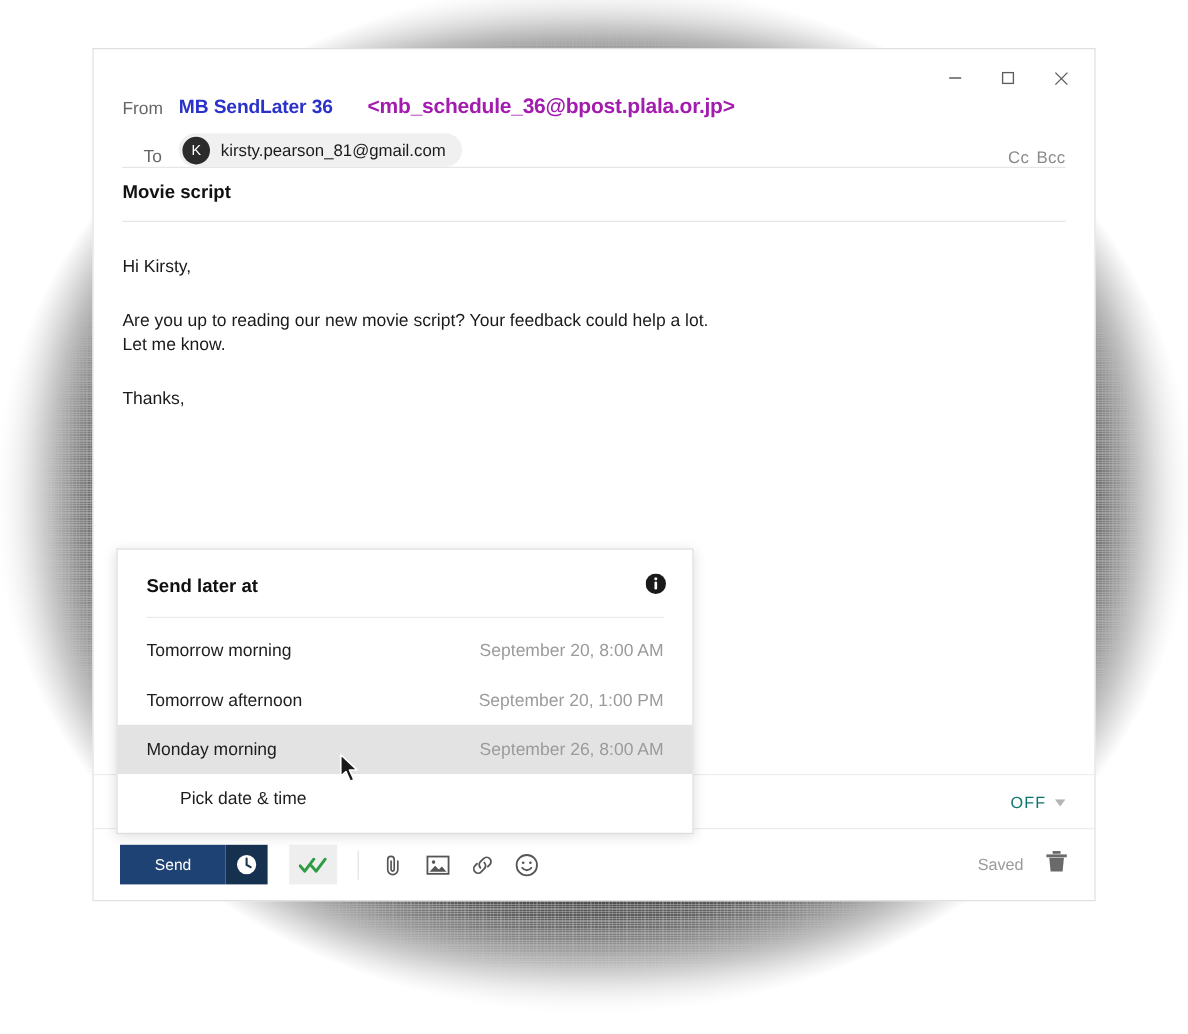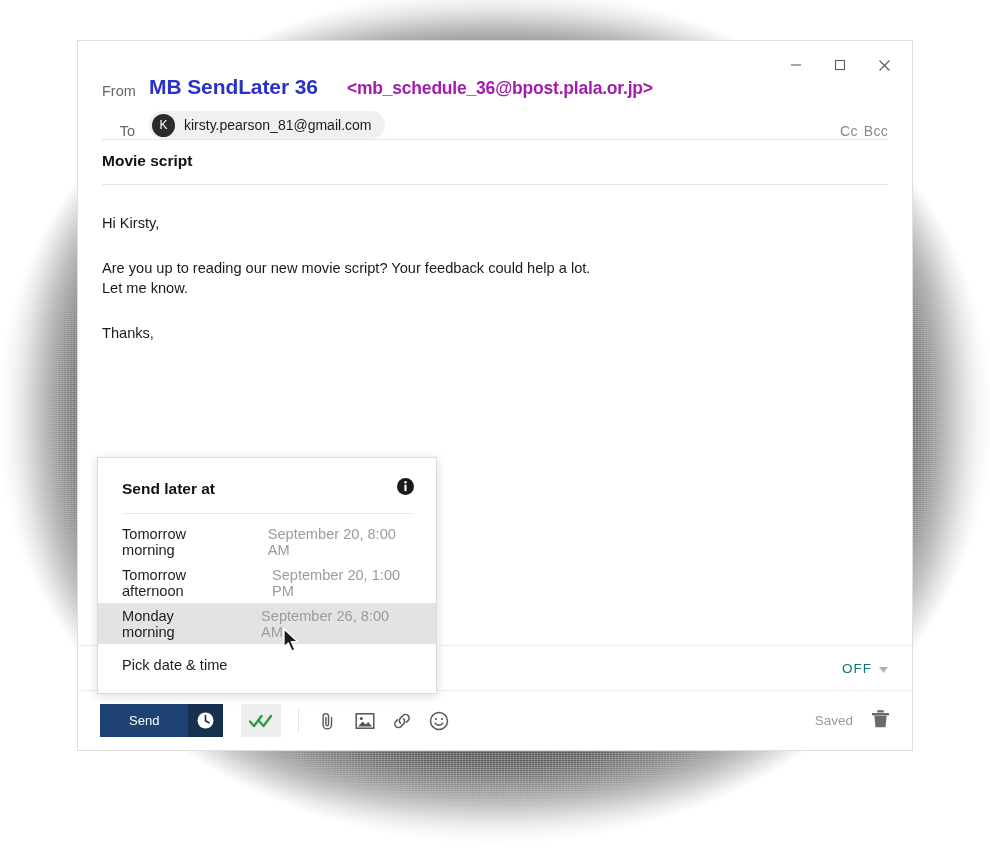--- a/index.html
+++ b/index.html
@@ -58,21 +58,21 @@
 
   
   .hdr-row { display: flex; align-items: flex-end; padding: 0 24px; }
   .row-from { height: 45px; margin-top: 13px; }
   .row-to   { height: 40px; }
   .lbl {
     width: 47px; flex: 0 0 47px; text-align: right;
     color: #666; font-size: 14.5px; padding-right: 14px;
   }
   .from-name {
-    color: #2a32c9; font-weight: bold; font-size: 21px; letter-spacing: -.1px;
+    color: #2a32c9; font-weight: bold; font-size: 16px; letter-spacing: -.1px;
   }
   .from-addr {
     color: #a21caf; font-size: 17.5px; font-weight: bold; margin-left: 29px; letter-spacing: -.2px; margin-top: 12px;
   }
   .to-chip {
     display: inline-flex; align-items: center; gap: 9px;
     background: #f0f0f0; border-radius: 16px;
     height: 28px; padding: 0 14px 0 3px;
   }
   .avatar {
@@ -138,42 +138,42 @@
   .sb-sep { width: 1px; height: 24px; background: #e2e2e2; margin: 0 17px; }
   .attach-grp { display: flex; align-items: center; gap: 13px; }
   .attach-grp .ibtn { color: #555; width: 24px; height: 24px; }
   .send-right { margin-left: auto; display: flex; align-items: center; gap: 18px; }
   .saved-lbl { color: #9a9a9a; font-size: 13.5px; }
   .trash { color: #6a6a6a; }
 
   
   .popup {
     position: absolute;
-    left: 97px; top: 457px; width: 340px;
+    left: 97px; top: 457px; width: 481px;
     background: #ffffff;
     border: 1px solid #dcdcdc;
     box-shadow: 0 2px 10px rgba(0,0,0,.14);
     z-index: 30;
   }
   .popup-head {
     display: flex; align-items: center;
     padding: 20px 22px 14px 24px;
   }
   .popup-title { font-size: 15.5px; font-weight: bold; color: #111; }
   .info-icon { margin-left: auto; }
   .popup-div { height: 1px; background: #e9e9e9; margin: 0 24px; }
   .opt {
     display: flex; align-items: center;
     height: 41px; padding: 0 24px;
     font-size: 14.6px; color: #1d1d1d; gap: 32px;
   }
   .opt .when { margin-left: auto; color: #9b9b9b; }
   .opt.sel { background: #e3e3e3; }
   .opt.first { margin-top: 7px; }
-  .opt.last { margin-bottom: 8px; }
+  .opt.last { margin-bottom: 8px; margin-left: 28px; }
 
   
   .cursor { position: absolute; left: 283px; top: 628px; z-index: 60; }
 </style>
 </head>
 <body>
 
 <div id="root">
 
   <div class="shadow-wrap">

